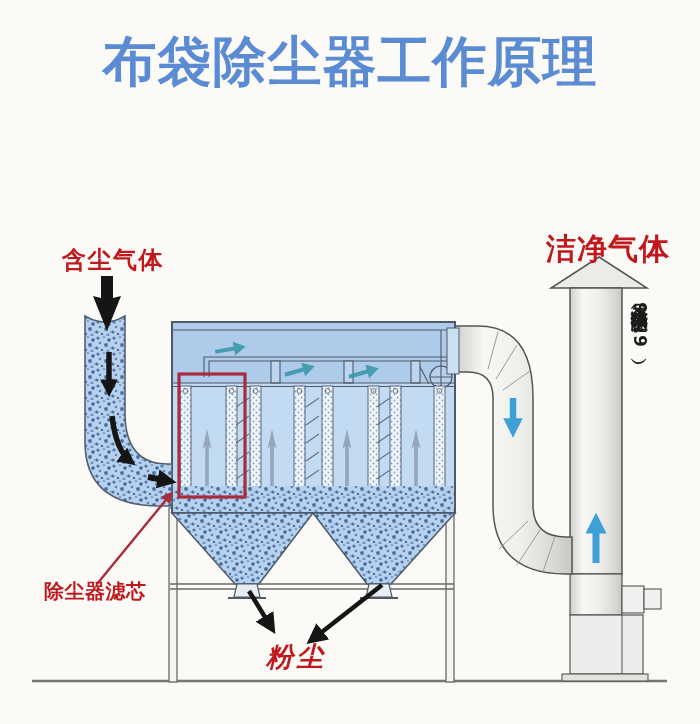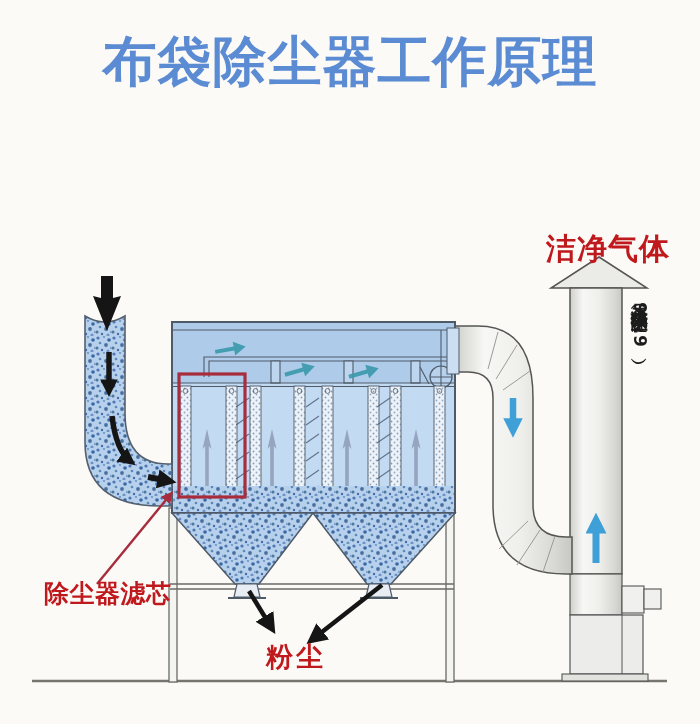--- a/index.html
+++ b/index.html
@@ -18,22 +18,22 @@
   .stage svg{position:absolute;left:0;top:0;}
   .lbl{position:absolute;white-space:nowrap;line-height:1.05;}
   .title{
     left:0;right:0;top:34px;text-align:center;
     font-size:54px;font-weight:900;color:var(--title-blue);
     letter-spacing:1px;
   }
   .red{color:var(--label-red);font-weight:800;}
   .lbl-dusty{left:62px;top:248px;font-size:24px;letter-spacing:1.5px;}
   .lbl-clean{left:546px;top:233px;font-size:30px;letter-spacing:1px;}
-  .lbl-filter{left:44px;top:581px;font-size:25px;letter-spacing:.5px;}
-  .lbl-dust{left:266px;top:643px;font-size:27px;letter-spacing:3px;}
+  .lbl-filter{left:44px;top:581px;font-size:20px;letter-spacing:.5px;}
+  .lbl-dust{left:266px;top:643px;font-size:27px;letter-spacing:3px;font-style:italic;}
   .lbl-note{
     left:630px;top:294px;height:205px;
     writing-mode:vertical-rl;
     font-size:17px;font-weight:700;color:#1c1c1c;letter-spacing:1px;
   }
   .hl-red{stroke:var(--highlight-red);}
 </style>
 </head>
 <body>
 
@@ -191,18 +191,19 @@
   <g stroke="#151515" stroke-width="4.5" fill="none">
     <path d="M249,591 L271,627" marker-end="url(#mb2)"></path>
     <path d="M382,585 L313,639" marker-end="url(#mb2)"></path>
   </g>
 
   <rect x="179" y="374" width="66" height="123" fill="none" class="hl-red" stroke-width="3.2"></rect>
   <path d="M97,584 L170,495" class="hl-red" stroke-width="2.4" fill="none" marker-end="url(#mred)"></path>
 </svg>
 
 <div class="lbl title">布袋除尘器工作原理</div>
+<div class="lbl red lbl-dusty">含尘气体</div>
 <div class="lbl red lbl-clean">洁净气体</div>
 <div class="lbl lbl-note">干净气体（除尘达99.9）</div>
 <div class="lbl red lbl-filter">除尘器滤芯</div>
 <div class="lbl red lbl-dust">粉尘</div>
 
 </div>
 
 </body></html>

